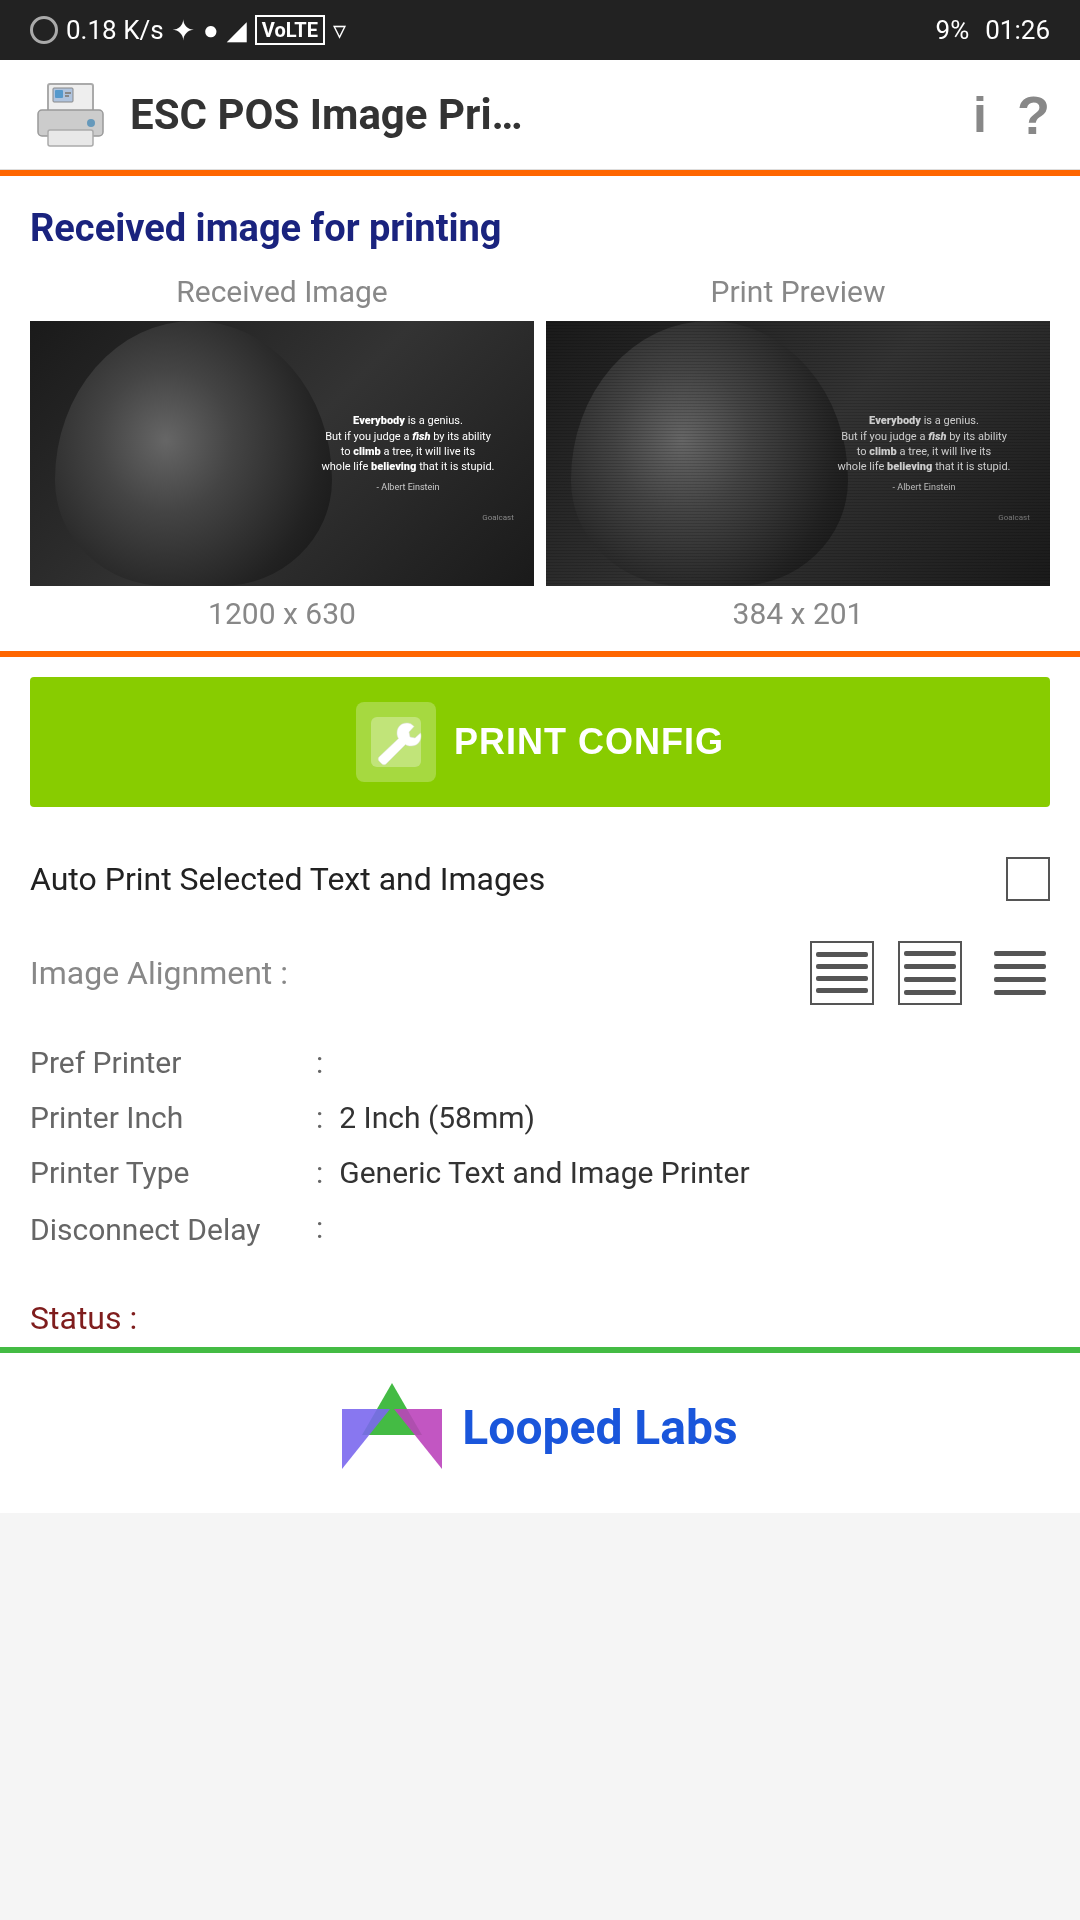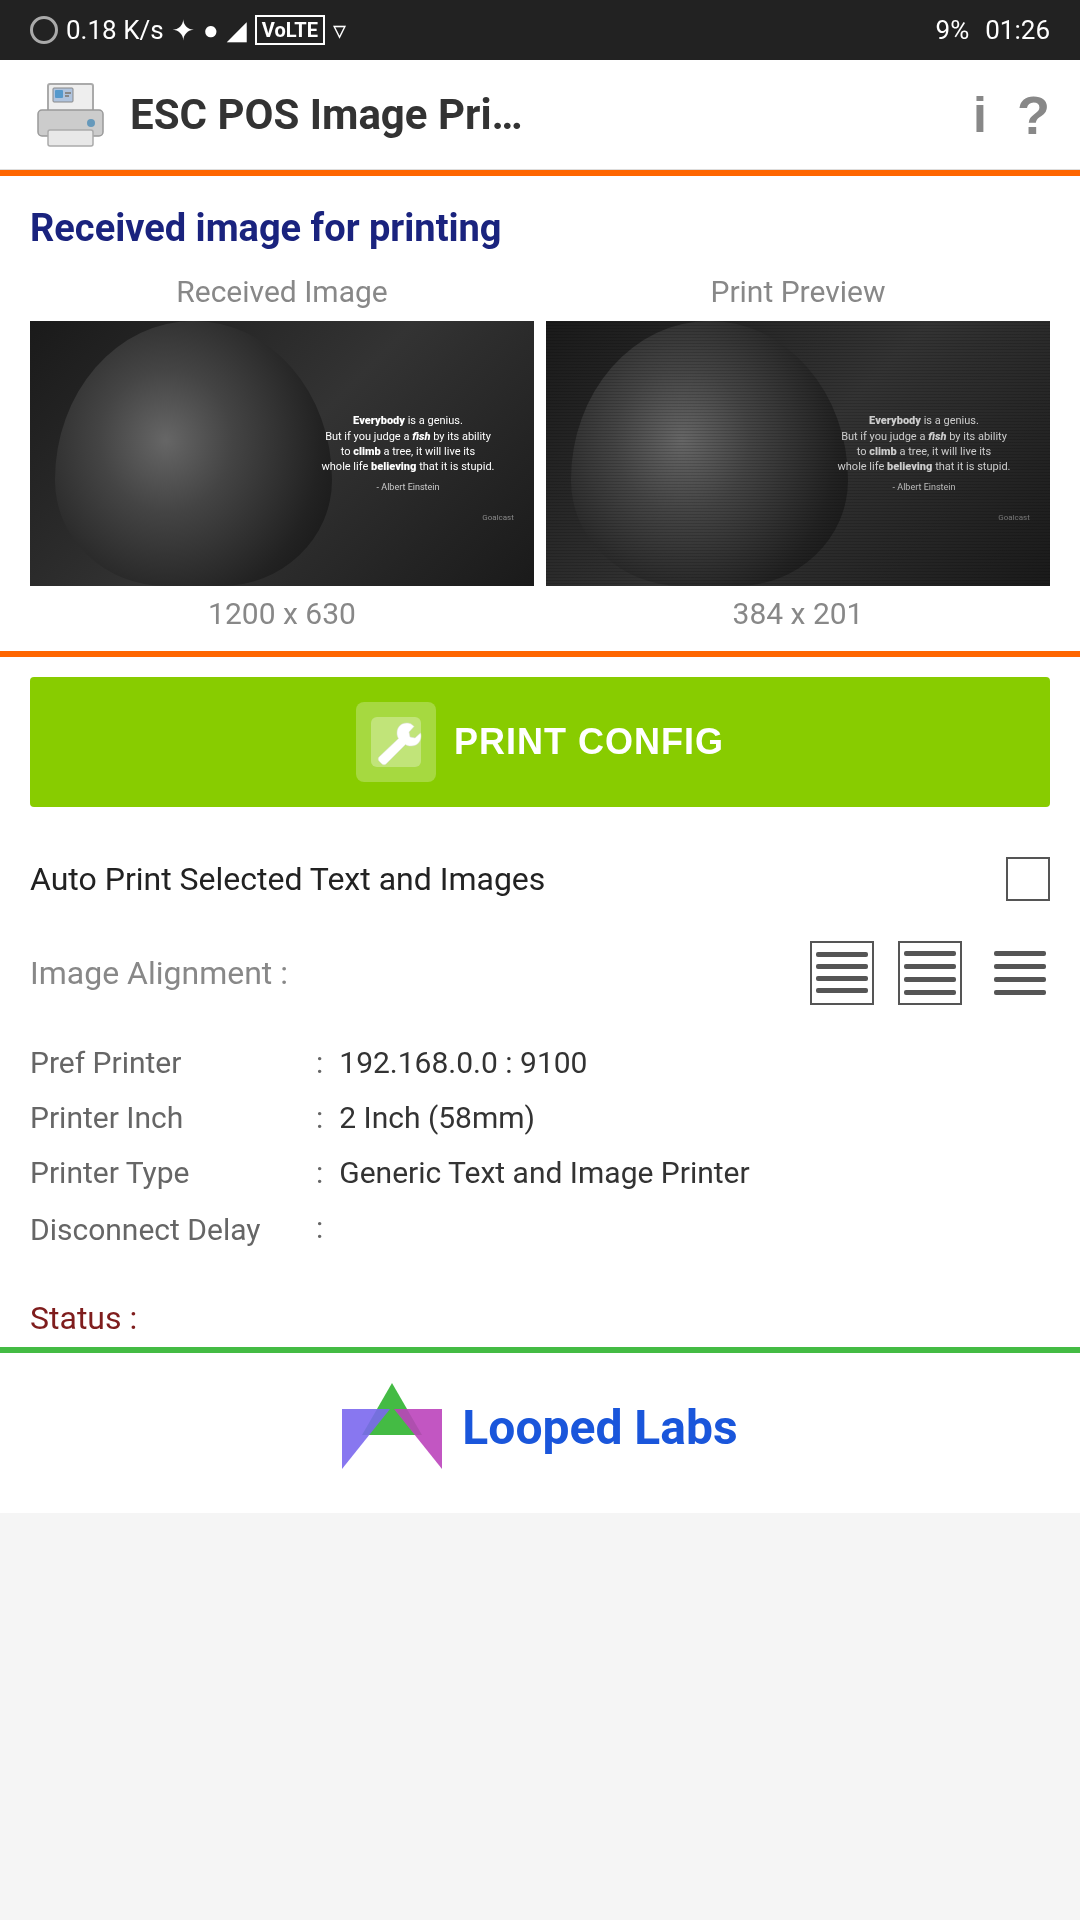--- a/index.html
+++ b/index.html
@@ -480,21 +480,20 @@
           <div class="align-line" style="width:52px;"></div>
         </div>
       </div>
     </div>
   </div>
 
   <div class="info-section">
     <div class="info-row">
       <span class="info-key">Pref Printer</span>
       <span class="info-colon">:</span>
-      <span class="info-val">192.168.0.0 : 9100</span>
     </div>
     <div class="info-row">
       <span class="info-key">Printer Inch</span>
       <span class="info-colon">:</span>
       <span class="info-val">2 Inch (58mm)</span>
     </div>
     <div class="info-row">
       <span class="info-key">Printer Type</span>
       <span class="info-colon">:</span>
       <span class="info-val">Generic Text and Image Printer</span>

